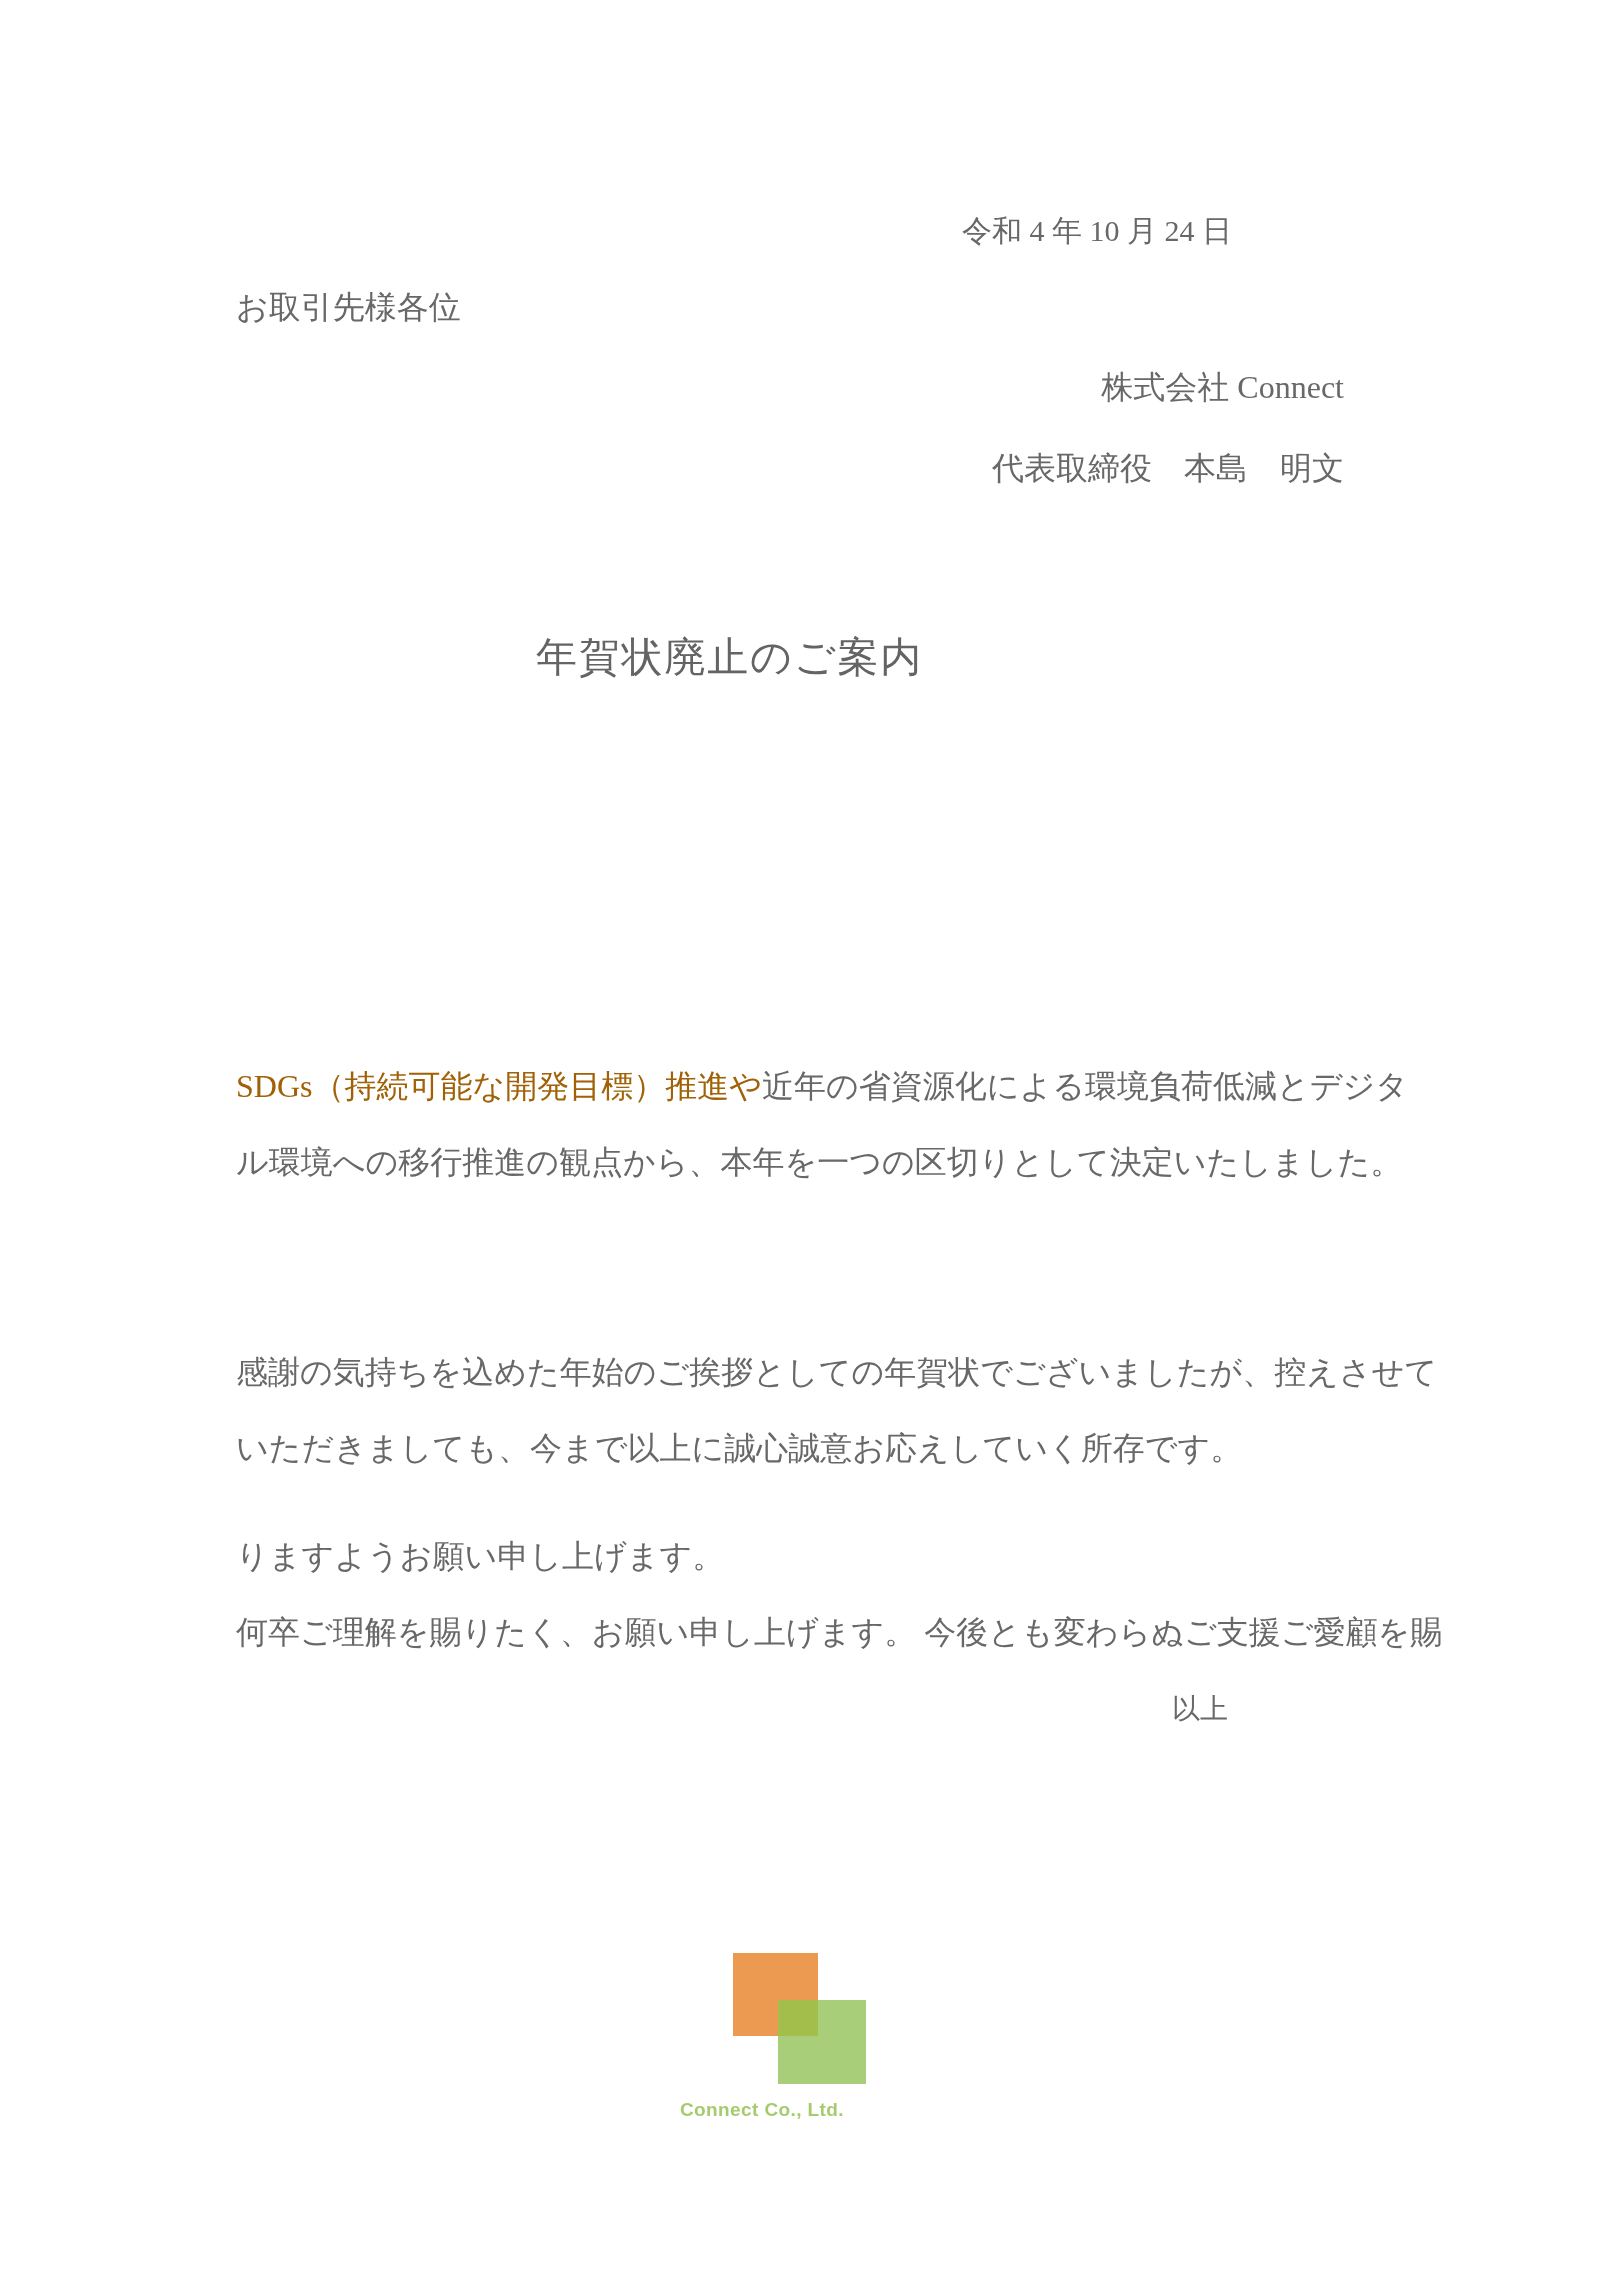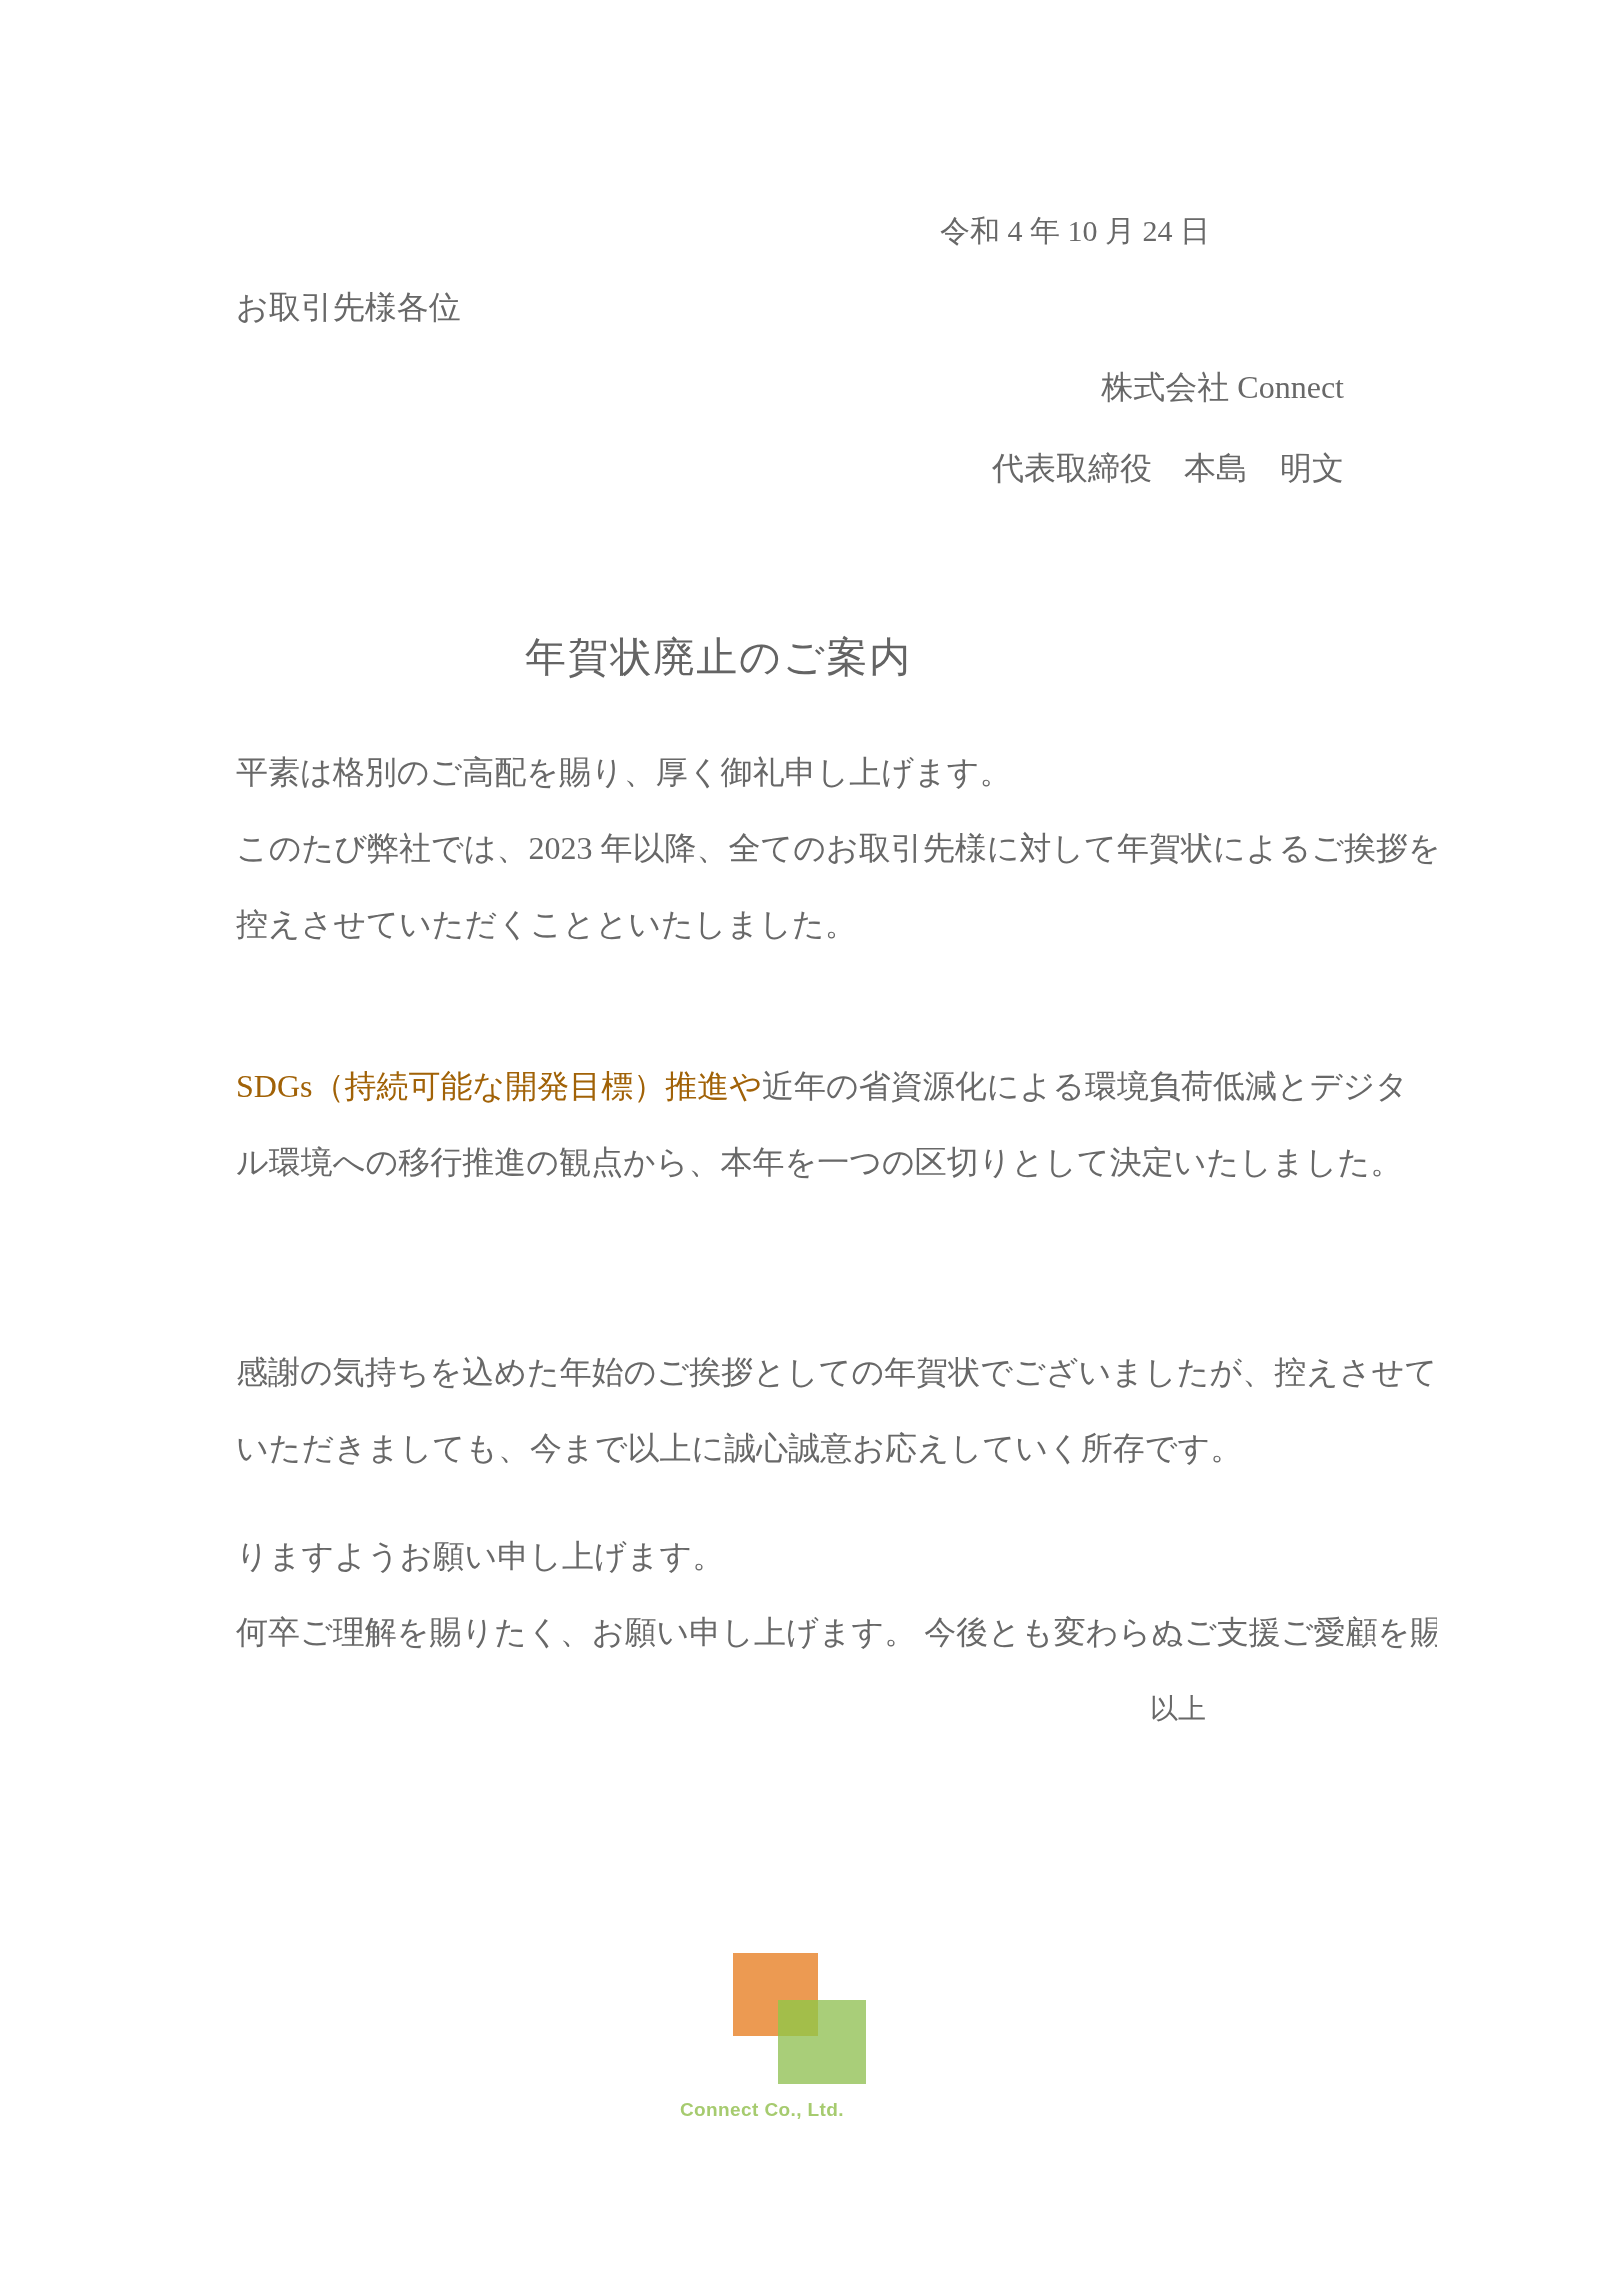--- a/index.html
+++ b/index.html
@@ -8,20 +8,21 @@
     background: #ffffff;
   }
   .page {
     position: relative;
     width: 1437px;
     height: 2293px;
     background: #ffffff;
     overflow: hidden;
     font-family: "Liberation Serif", "DejaVu Serif", serif;
     color: #686868;
+    padding-left: 22px;
   }
   
   .date-line {
     position: absolute;
     top: 211px;
     right: 227px;
     font-size: 30px;
     line-height: 39px;
     white-space: nowrap;
   }
@@ -141,25 +142,20 @@
 
   <div class="recipient-line">お取引先様各位</div>
 
   <div class="signature-block">
     <div class="sig-line">株式会社 Connect</div>
     <div class="sig-line">代表取締役　本島　明文</div>
   </div>
 
   <div class="doc-title">年賀状廃止のご案内</div>
 
-  <div class="para para-1">
-    <div class="line">平素は格別のご高配を賜り、厚く御礼申し上げます。</div>
-    <div class="line">このたび弊社では、2023 年以降、全てのお取引先様に対して年賀状によるご挨拶を</div>
-    <div class="line">控えさせていただくことといたしました。</div>
-  </div>
 
   <div class="para para-2">
     <div class="line"><span class="emphasis">SDGs（持続可能な開発目標）推進や</span><span>近年の省資源化による環境負荷低減とデジタ</span></div>
     <div class="line">ル環境への移行推進の観点から、本年を一つの区切りとして決定いたしました。</div>
   </div>
 
   <div class="para para-3">
     <div class="line">感謝の気持ちを込めた年始のご挨拶としての年賀状でございましたが、控えさせて</div>
     <div class="line">いただきましても、今まで以上に誠心誠意お応えしていく所存です。</div>
   </div>

